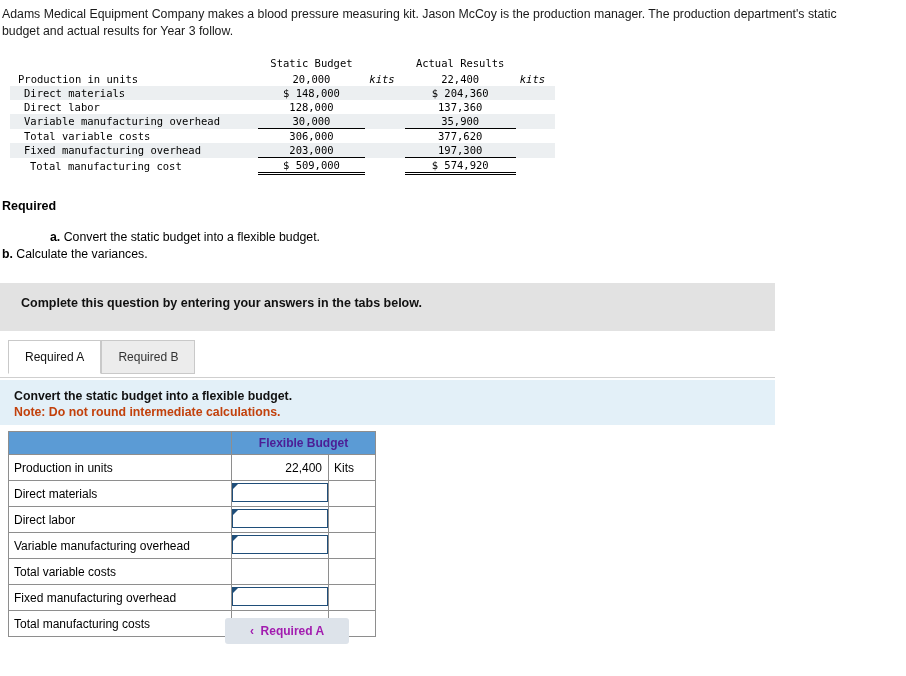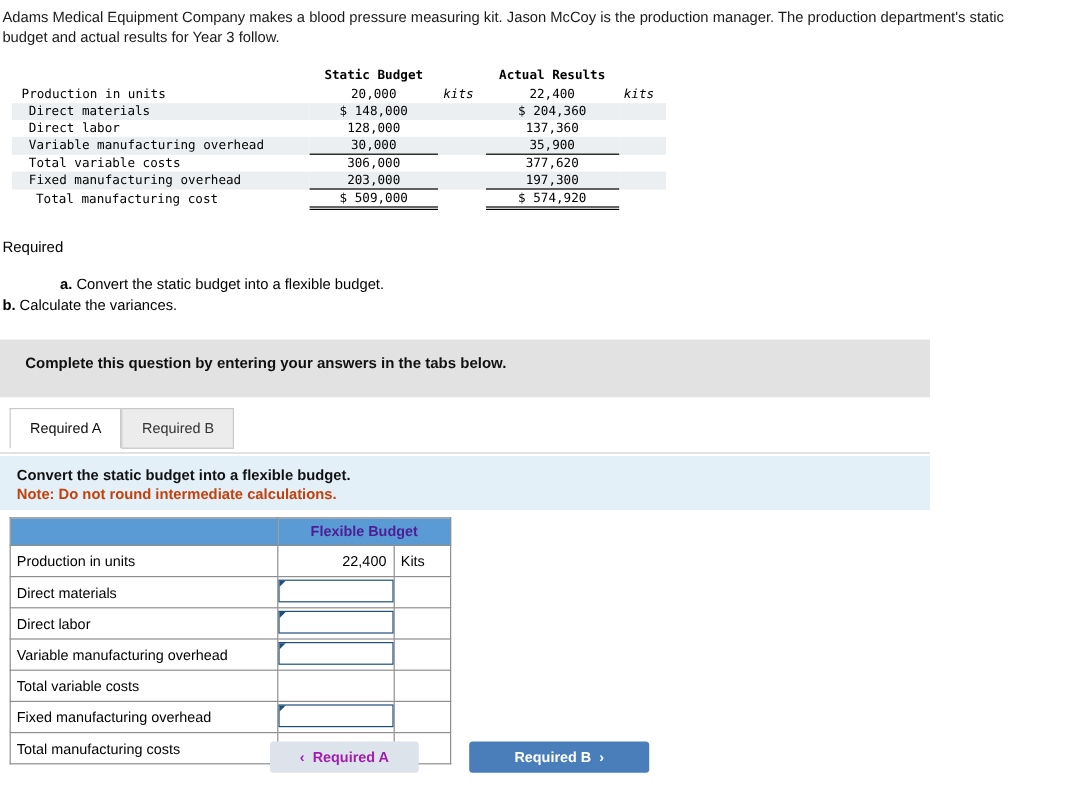--- a/index.html
+++ b/index.html
@@ -57,39 +57,39 @@
     width: 120px;
   }
   .bt-unit {
     text-align: left;
     width: 38px;
     font-style: italic;
     padding-left: 4px !important;
   }
   .hdr td {
     text-align: center;
-    font-weight: bold;
+    font-weight: normal;
     padding-bottom: 3px;
   }
   .hdr .h-static { text-align: center; }
   .topline .bt-num { border-top: 1px solid #000; }
   .dblline .bt-num {
     border-top: 1px solid #000;
     border-bottom: 3px double #000;
   }
   .indent1 { padding-left: 14px !important; }
   .indent2 { padding-left: 20px !important; }
 
   
   .required-title {
     position: absolute;
     left: 2px;
     top: 199px;
     font-size: 12.5px;
-    font-weight: normal;
+    font-weight: bold;
   }
   .req-a {
     position: absolute;
     left: 2px;
     top: 230px;
     font-size: 12.3px;
     margin-left: 48px;
   }
   .req-b {
     position: absolute;
@@ -453,17 +453,14 @@
         </td>
         <td class="unitcell"></td>
       </tr>
     </tbody>
   </table>
 
   <button class="btn-prev">
     <span class="chev">‹</span>&nbsp;&nbsp;<span>Required A</span>
   </button>
 
-  <button class="btn-next">
-    <span>Required B</span>&nbsp;&nbsp;<span class="chev">›</span>
-  </button>
 
 </div>
 
 </body></html>

